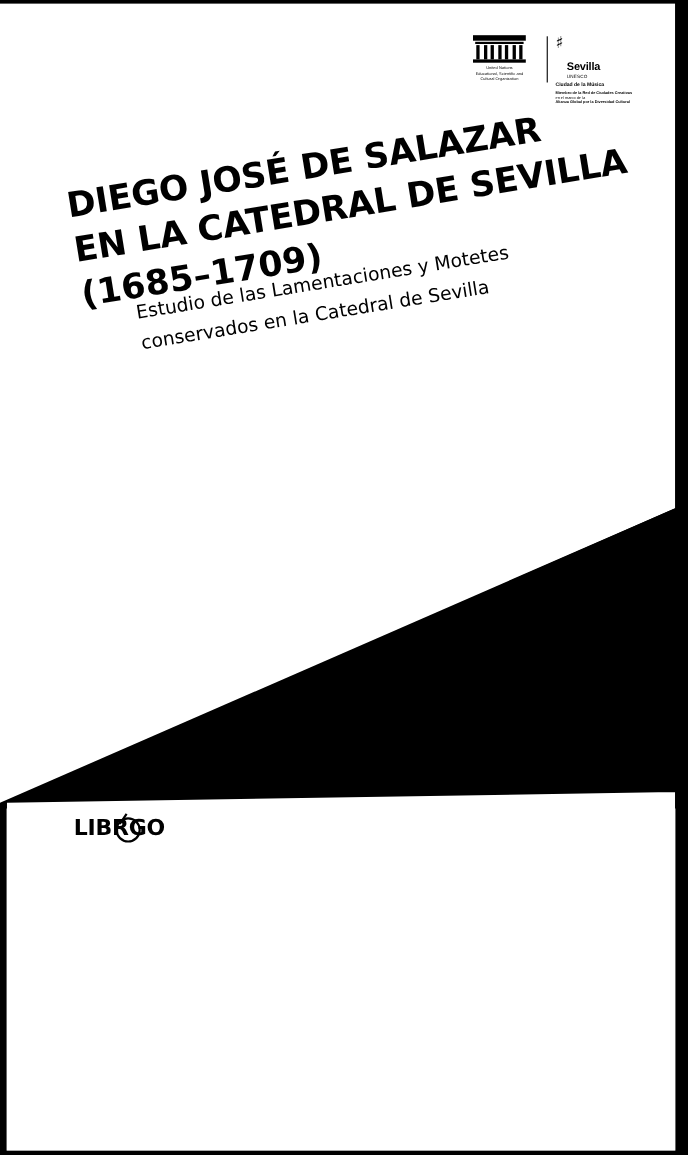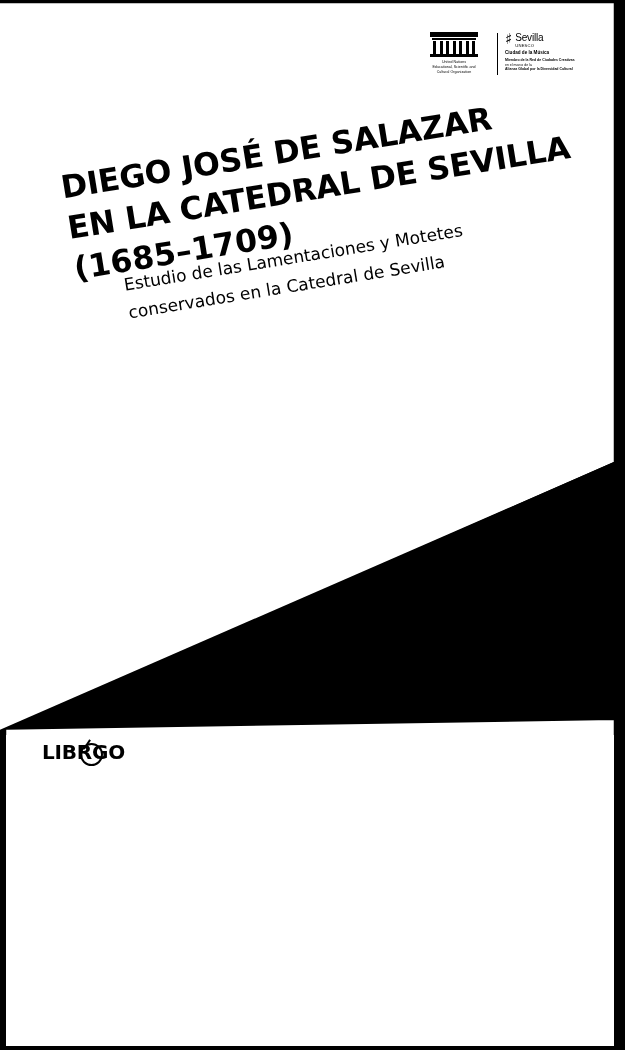--- a/index.html
+++ b/index.html
@@ -140,24 +140,25 @@
     gap: 3px;
   }
   .sevilla-note {
     font-size: 15px;
     line-height: 13px;
     color: #000;
     font-family: "DejaVu Serif", serif;
   }
   .sevilla-name {
     font-size: 10px;
-    font-weight: 400;
+    font-weight: 700;
     line-height: 10px;
     color: #000;
     letter-spacing: -0.02em;
+    margin-top: 24px;
   }
   .sevilla-unesco {
     font-size: 4.2px;
     line-height: 6px;
     color: #000;
     letter-spacing: 0.04em;
   }
   .sevilla-sub {
     font-size: 4.6px;
     font-weight: 700;
@@ -228,21 +229,21 @@
     letter-spacing: 0.01em;
     color: #000;
     line-height: 2.45;
     white-space: nowrap;
     font-family: "DejaVu Sans", sans-serif;
   }
 
   
   .publisher {
     position: absolute;
-    left: 42px;
+    left: 67px;
     top: 742px;
     display: flex;
     align-items: center;
     font-family: "DejaVu Sans", sans-serif;
   }
   .pub-text {
     font-size: 20px;
     font-weight: 700;
     letter-spacing: -0.01em;
     color: #000;

